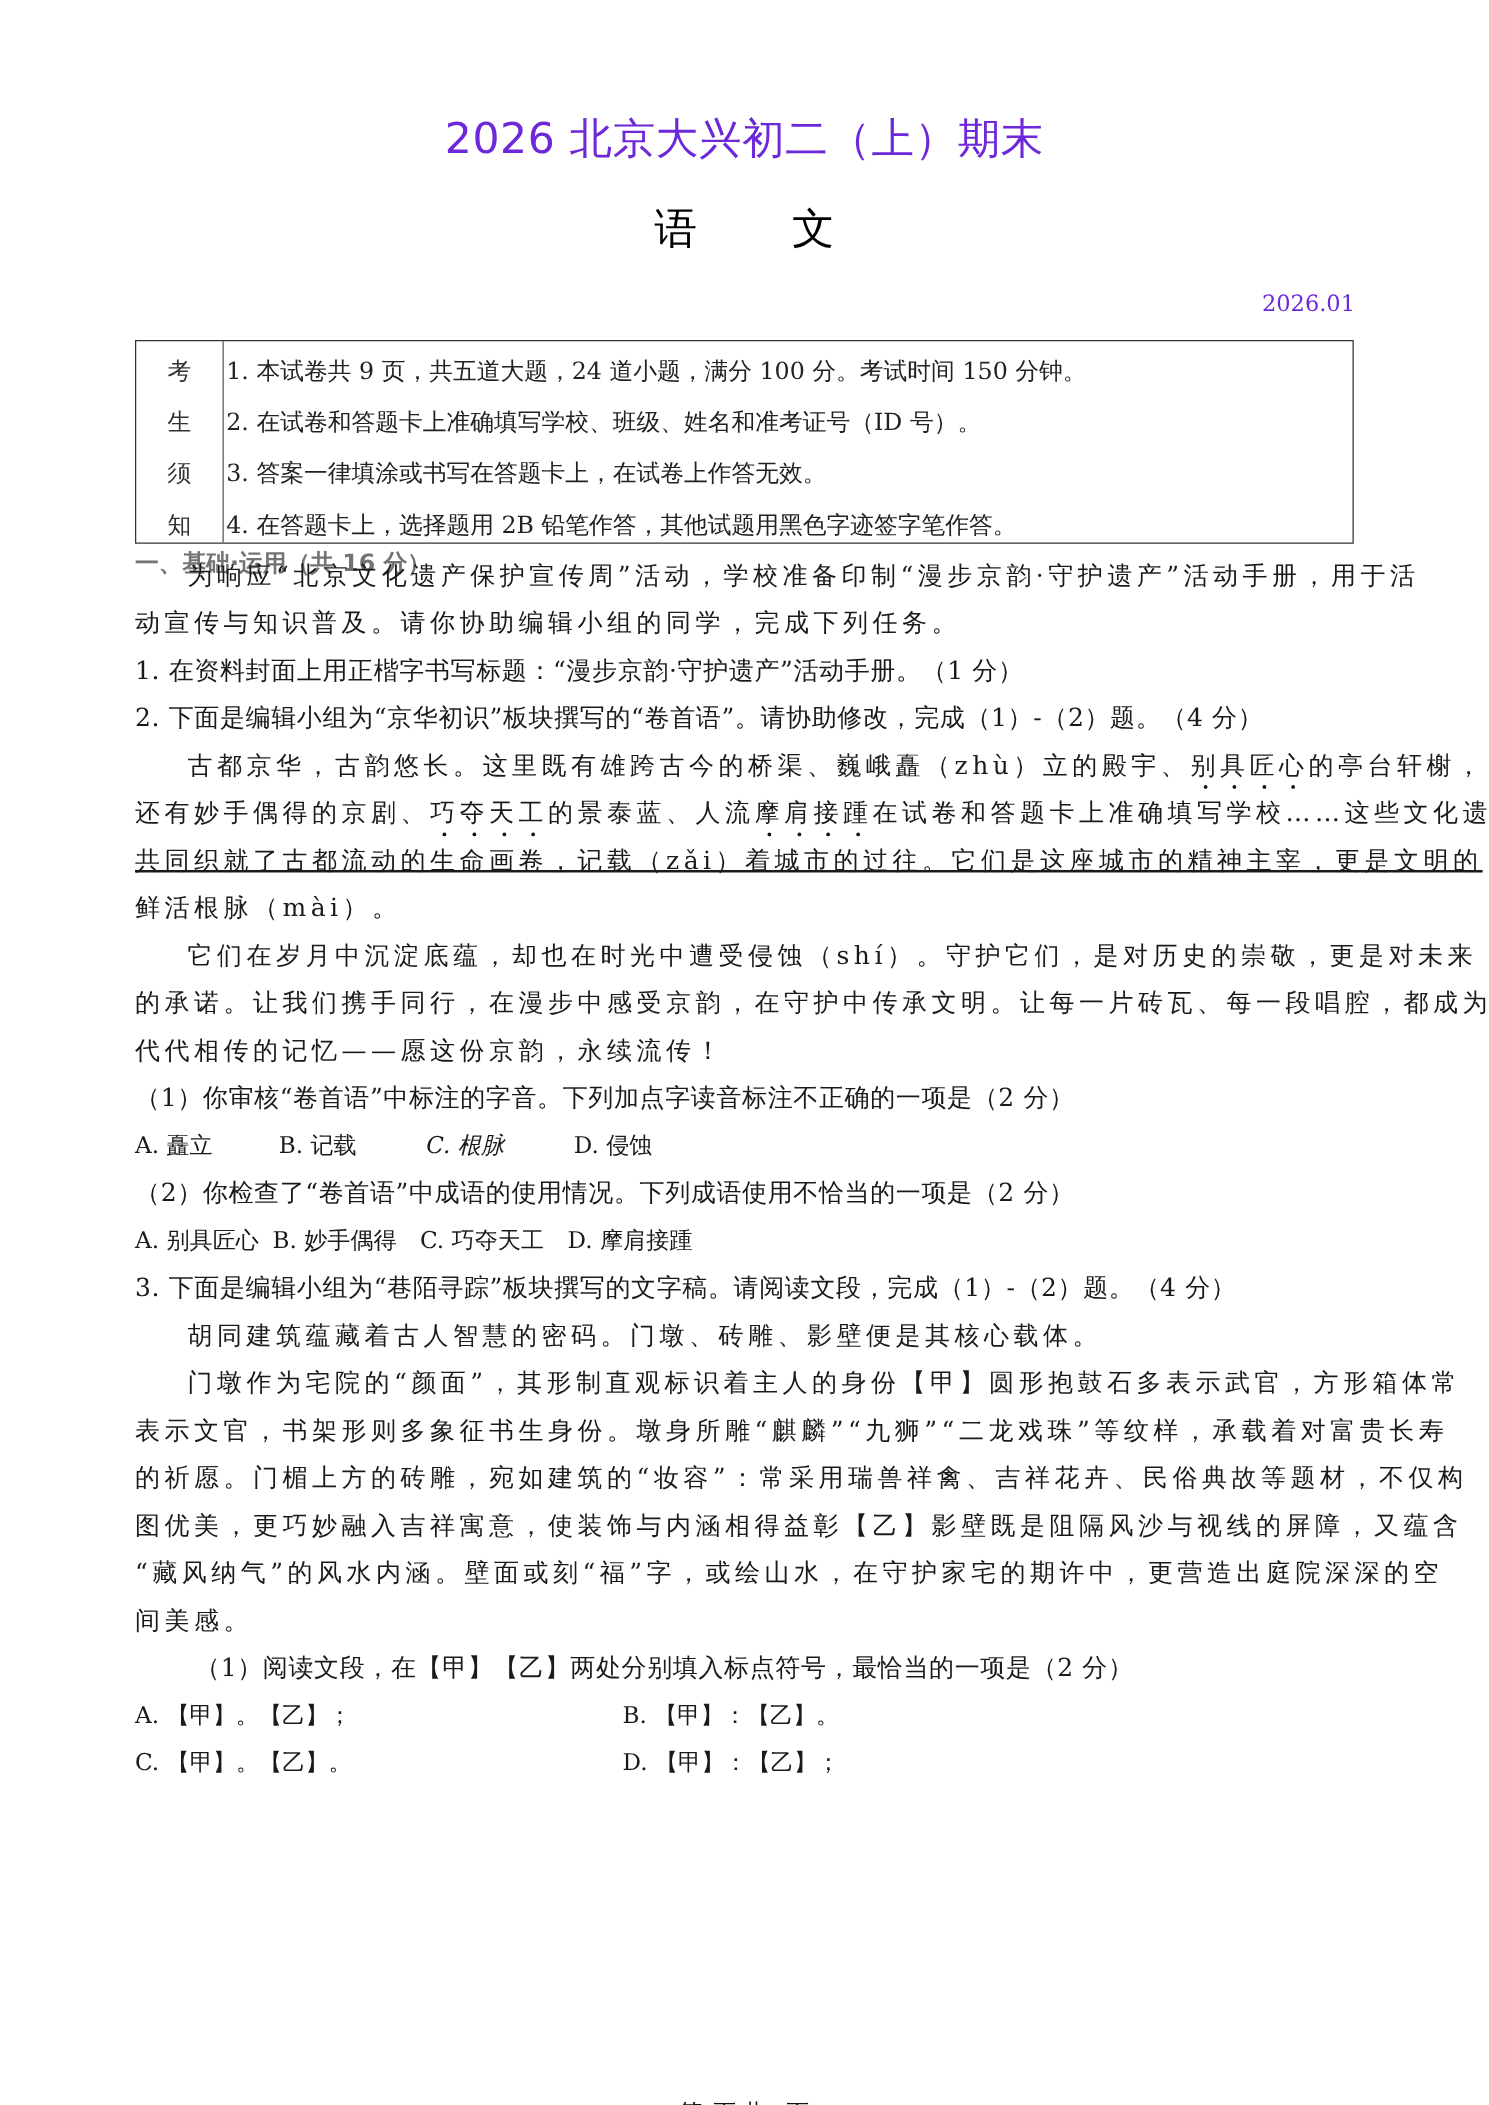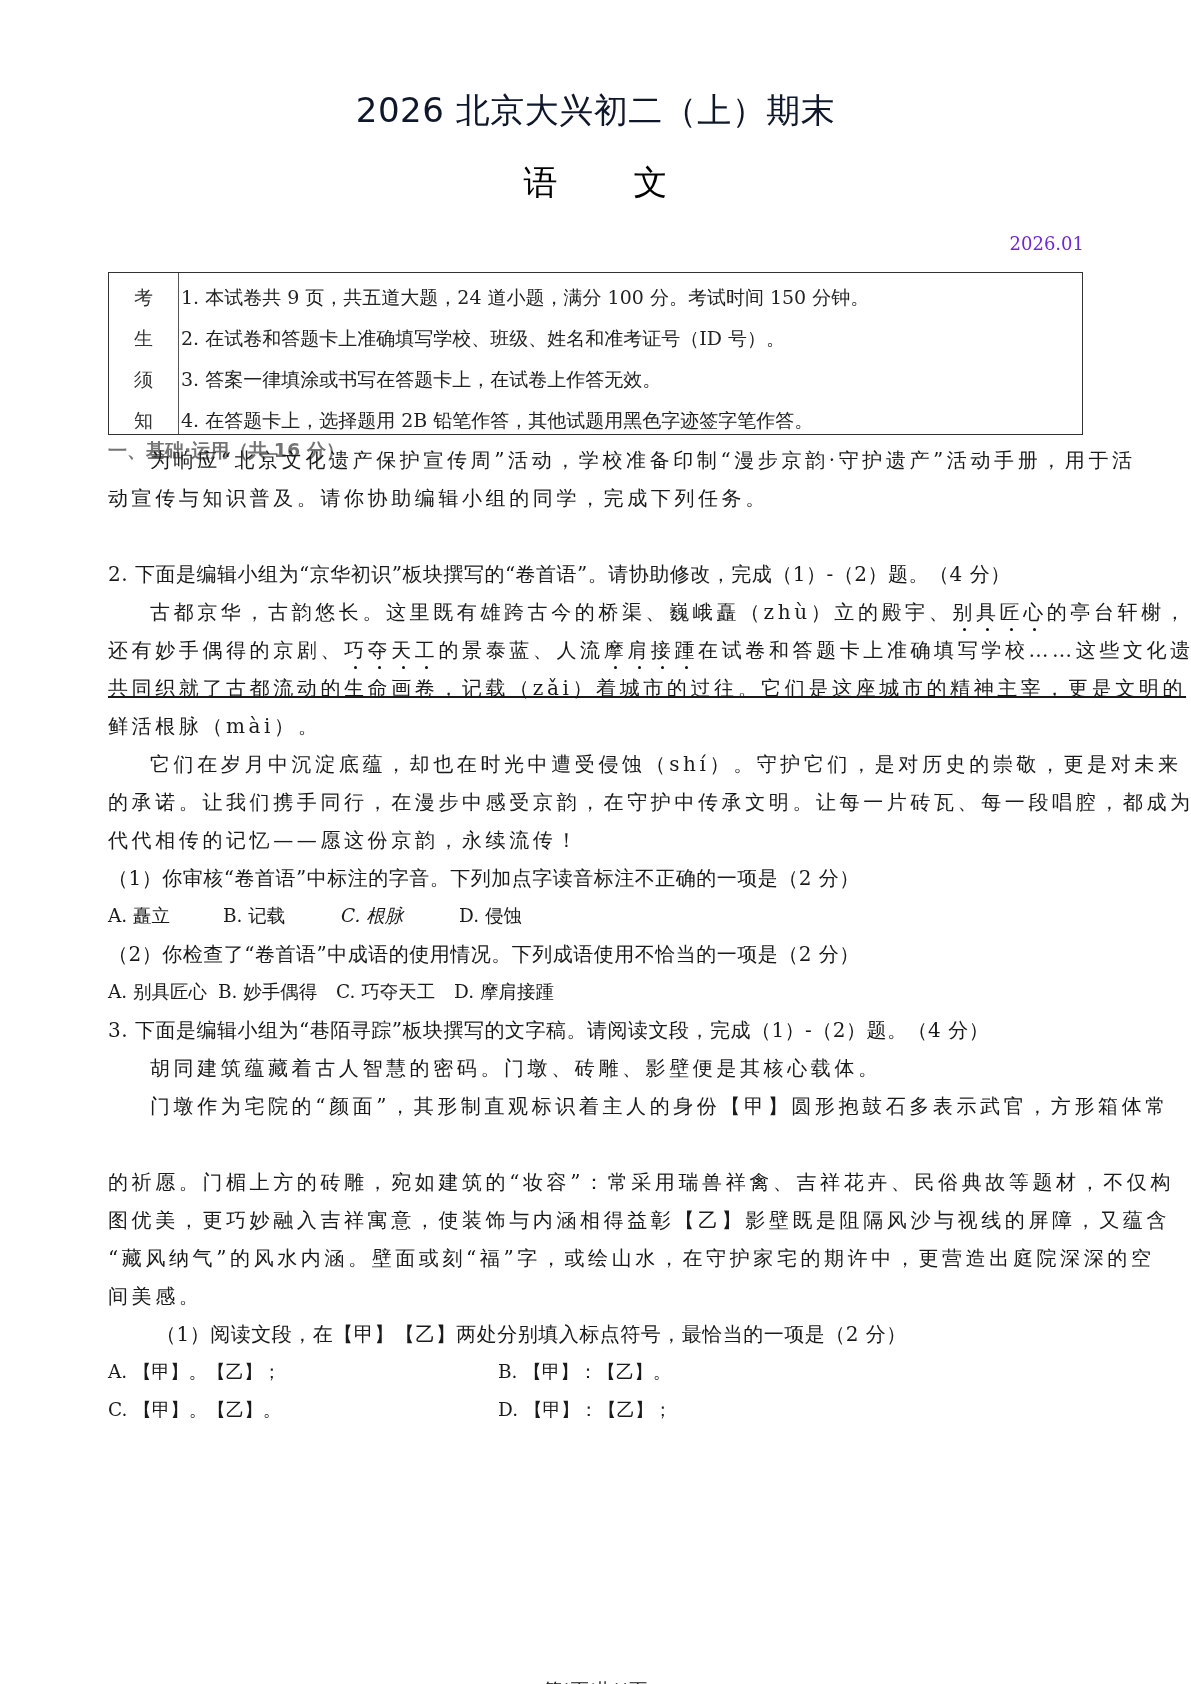--- a/index.html
+++ b/index.html
@@ -6,21 +6,21 @@
   body {
     width: 1191px; height: 1684px; position: relative; overflow: hidden;
     font-family: "DejaVu Serif", "Liberation Serif", serif;
     color: #111111;
   }
   .page { position: absolute; left: 0; top: 0; width: 1191px; height: 1684px; }
 
   .title {
     position: absolute; left: 0; right: 0; top: 88px; text-align: center;
     font-family: "DejaVu Sans", "Liberation Sans", sans-serif;
-    font-size: 34px; letter-spacing: 0.5px; color: #0f172a;
+    font-size: 34px; letter-spacing: 0.5px; color: #6d28d9;
   }
   .subject {
     position: absolute; left: 0; right: 0; top: 160px; text-align: center;
     font-family: "DejaVu Sans", "Liberation Sans", sans-serif;
     font-size: 34px; color: #000; word-spacing: 0;
   }
   .subject span { display: inline-block; margin: 0 38px; }
   .date {
     position: absolute; right: 107px; top: 233px;
     font-size: 18px; color: #6d28d9;
@@ -89,20 +89,21 @@
       <div class="notice-item">3.  答案一律填涂或书写在答题卡上，在试卷上作答无效。</div>
       <div class="notice-item">4.  在答题卡上，选择题用 2B 铅笔作答，其他试题用黑色字迹签字笔作答。</div>
     </div>
   </div>
 
   <div class="section-head">一、基础·运用（共 16 分）</div>
 
   <div class="line kai indent" style="top:447px;">为响应“北京文化遗产保护宣传周”活动，学校准备印制“漫步京韵·守护遗产”活动手册，用于活</div>
   <div class="line kai" style="top:485px;">动宣传与知识普及。请你协助编辑小组的同学，完成下列任务。</div>
 
+  <div class="line song" style="top:523px;">1.  在资料封面上用正楷字书写标题：“漫步京韵·守护遗产”活动手册。（1 分）</div>
 
   <div class="line song" style="top:561px;">2.  下面是编辑小组为“京华初识”板块撰写的“卷首语”。请协助修改，完成（1）-（2）题。（4 分）</div>
 
   <div class="line kai indent" style="top:599px;"><span>古都京华，古韵悠长。这里既有雄跨古今的桥渠、巍峨矗（zhù）立的殿宇、</span><span class="dotted"><span class="dot">别</span><span class="dot">具</span><span class="dot">匠</span><span class="dot">心</span></span><span>的亭台轩榭，</span></div>
 
   <div class="line kai" style="top:637px;"><span>还有妙手偶得的京剧、</span><span class="dotted"><span class="dot">巧</span><span class="dot">夺</span><span class="dot">天</span><span class="dot">工</span></span><span>的景泰蓝、人流</span><span class="dotted"><span class="dot">摩</span><span class="dot">肩</span><span class="dot">接</span><span class="dot">踵</span></span><span>在试卷和答题卡上准确填写学校……这些文化遗产，</span></div>
 
   <div class="line kai" style="top:675px;text-decoration:underline;">共同织就了古都流动的生命画卷，记载（zǎi）着城市的过往。它们是这座城市的精神主宰，更是文明的</div>
   <div class="line kai" style="top:713px;">鲜活根脉（mài）。</div>
   <div class="line kai indent" style="top:751px;">它们在岁月中沉淀底蕴，却也在时光中遭受侵蚀（shí）。守护它们，是对历史的崇敬，更是对未来</div>
@@ -115,20 +116,21 @@
   </div>
 
   <div class="line song" style="top:941px;">（2）你检查了“卷首语”中成语的使用情况。下列成语使用不恰当的一项是（2 分）</div>
   <div class="opt-row" style="top:979px;">
     <span class="opt" style="width:110px;">A.  别具匠心</span><span class="opt" style="width:118px;">B.  妙手偶得</span><span class="opt" style="width:118px;">C.  巧夺天工</span><span class="opt">D.  摩肩接踵</span>
   </div>
 
   <div class="line song" style="top:1017px;">3.  下面是编辑小组为“巷陌寻踪”板块撰写的文字稿。请阅读文段，完成（1）-（2）题。（4 分）</div>
   <div class="line kai indent" style="top:1055px;">胡同建筑蕴藏着古人智慧的密码。门墩、砖雕、影壁便是其核心载体。</div>
   <div class="line kai indent" style="top:1093px;">门墩作为宅院的“颜面”，其形制直观标识着主人的身份【甲】圆形抱鼓石多表示武官，方形箱体常</div>
+  <div class="line kai" style="top:1131px;">表示文官，书架形则多象征书生身份。墩身所雕“麒麟”“九狮”“二龙戏珠”等纹样，承载着对富贵长寿</div>
   <div class="line kai" style="top:1169px;">的祈愿。门楣上方的砖雕，宛如建筑的“妆容”：常采用瑞兽祥禽、吉祥花卉、民俗典故等题材，不仅构</div>
   <div class="line kai" style="top:1207px;">图优美，更巧妙融入吉祥寓意，使装饰与内涵相得益彰【乙】影壁既是阻隔风沙与视线的屏障，又蕴含</div>
   <div class="line kai" style="top:1245px;">“藏风纳气”的风水内涵。壁面或刻“福”字，或绘山水，在守护家宅的期许中，更营造出庭院深深的空</div>
   <div class="line kai" style="top:1283px;">间美感。</div>
 
   <div class="line song" style="top:1321px;margin-left:48px;">（1）阅读文段，在【甲】【乙】两处分别填入标点符号，最恰当的一项是（2 分）</div>
   <div class="opt-row" style="top:1359px;">
     <span class="opt" style="width:390px;">A.  【甲】。【乙】；</span><span class="opt">B.  【甲】：【乙】。</span>
   </div>
   <div class="opt-row" style="top:1397px;">

